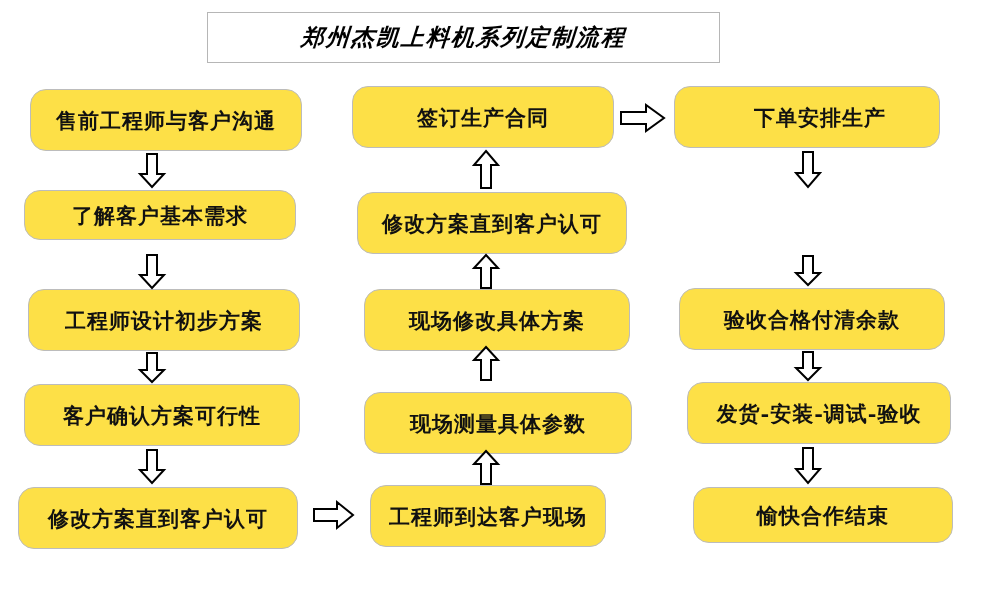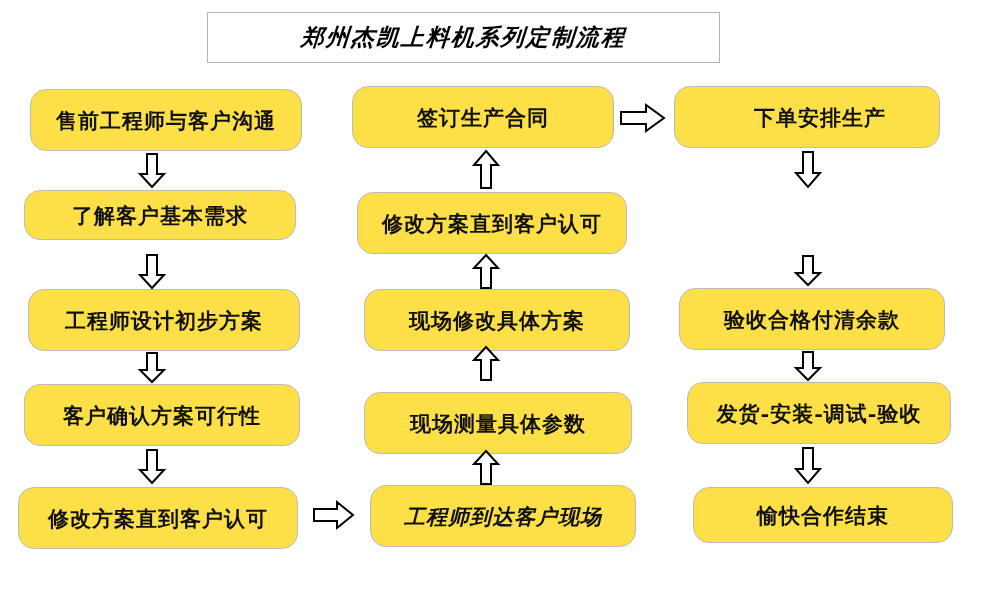--- a/index.html
+++ b/index.html
@@ -118,21 +118,21 @@
   </div>
 
   <div class="node" style="left:364px; top:289px; width:266px; height:62px;">
     <span class="node-label">现场修改具体方案</span>
   </div>
 
   <div class="node" style="left:364px; top:380px; width:268px; height:62px;margin-top:12px;">
     <span class="node-label">现场测量具体参数</span>
   </div>
 
-  <div class="node" style="left:370px; top:485px; width:266px; height:62px;font-style:italic;">
+  <div class="node" style="left:370px; top:485px; width:236px; height:62px;">
     <span class="node-label">工程师到达客户现场</span>
   </div>
 
   <div class="node" style="left:674px; top:86px; width:266px; height:62px;padding-left:26px;">
     <span class="node-label">下单安排生产</span>
   </div>
 
 
   <div class="node" style="left:679px; top:288px; width:266px; height:62px;">
     <span class="node-label">验收合格付清余款</span>

